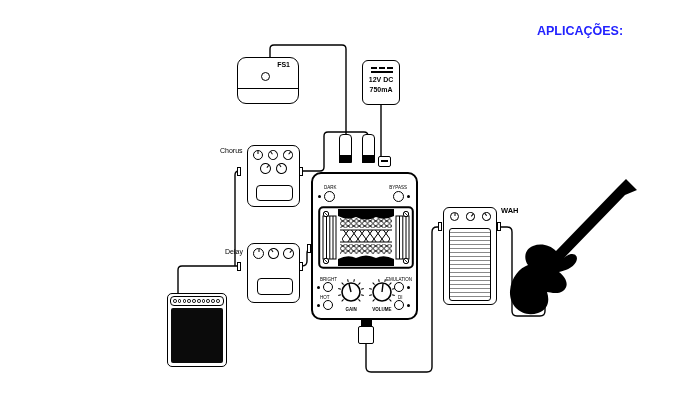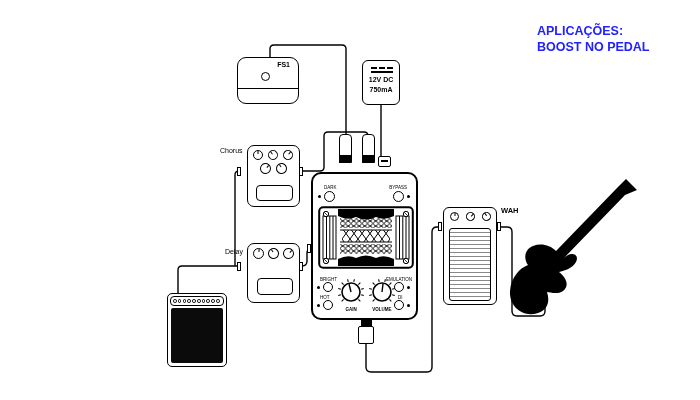--- a/index.html
+++ b/index.html
@@ -47,21 +47,20 @@
       <path d="M501,227 H507 Q512,227 512,232 V311 Q512,316 517,316 H540 Q545,316 545,311 V304"></path>
     </g>
     <path fill="#000" d="M626,179 L637,190 L625,195 L564,258
       C571,251 580,254 576,262 C573,268 564,271 559,272 C566,277 570,286 563,291
       C557,295 550,292 547,292 C550,301 548,310 538,313 C523,318 509,307 510,291
       C511,277 520,268 528,265 C523,258 525,249 533,246 C541,243 550,245 556,251 L618,187 Z"></path>
   </svg>
 
   <div class="note">
     <div>APLICAÇÕES:</div>
-    <div>BOOST NO PEDAL</div>
   </div>
 
   <div class="box" style="left:237px;top:57px;width:62px;height:47px;border-radius:9px;">
     <div class="abs lbl-b" style="right:8px;top:3px;font-size:7px;">FS1</div>
     <div class="ring" style="left:23px;top:14px;width:9px;height:9px;"></div>
     <div class="abs" style="left:0;right:0;top:30px;height:0;border-top:1.4px solid #000;"></div>
   </div>
 
   <div class="box" style="left:362px;top:60px;width:38px;height:45px;border-radius:6px;">
     <div class="dcline" style="left:8px;top:6px;width:6px;height:1.6px;"></div>

